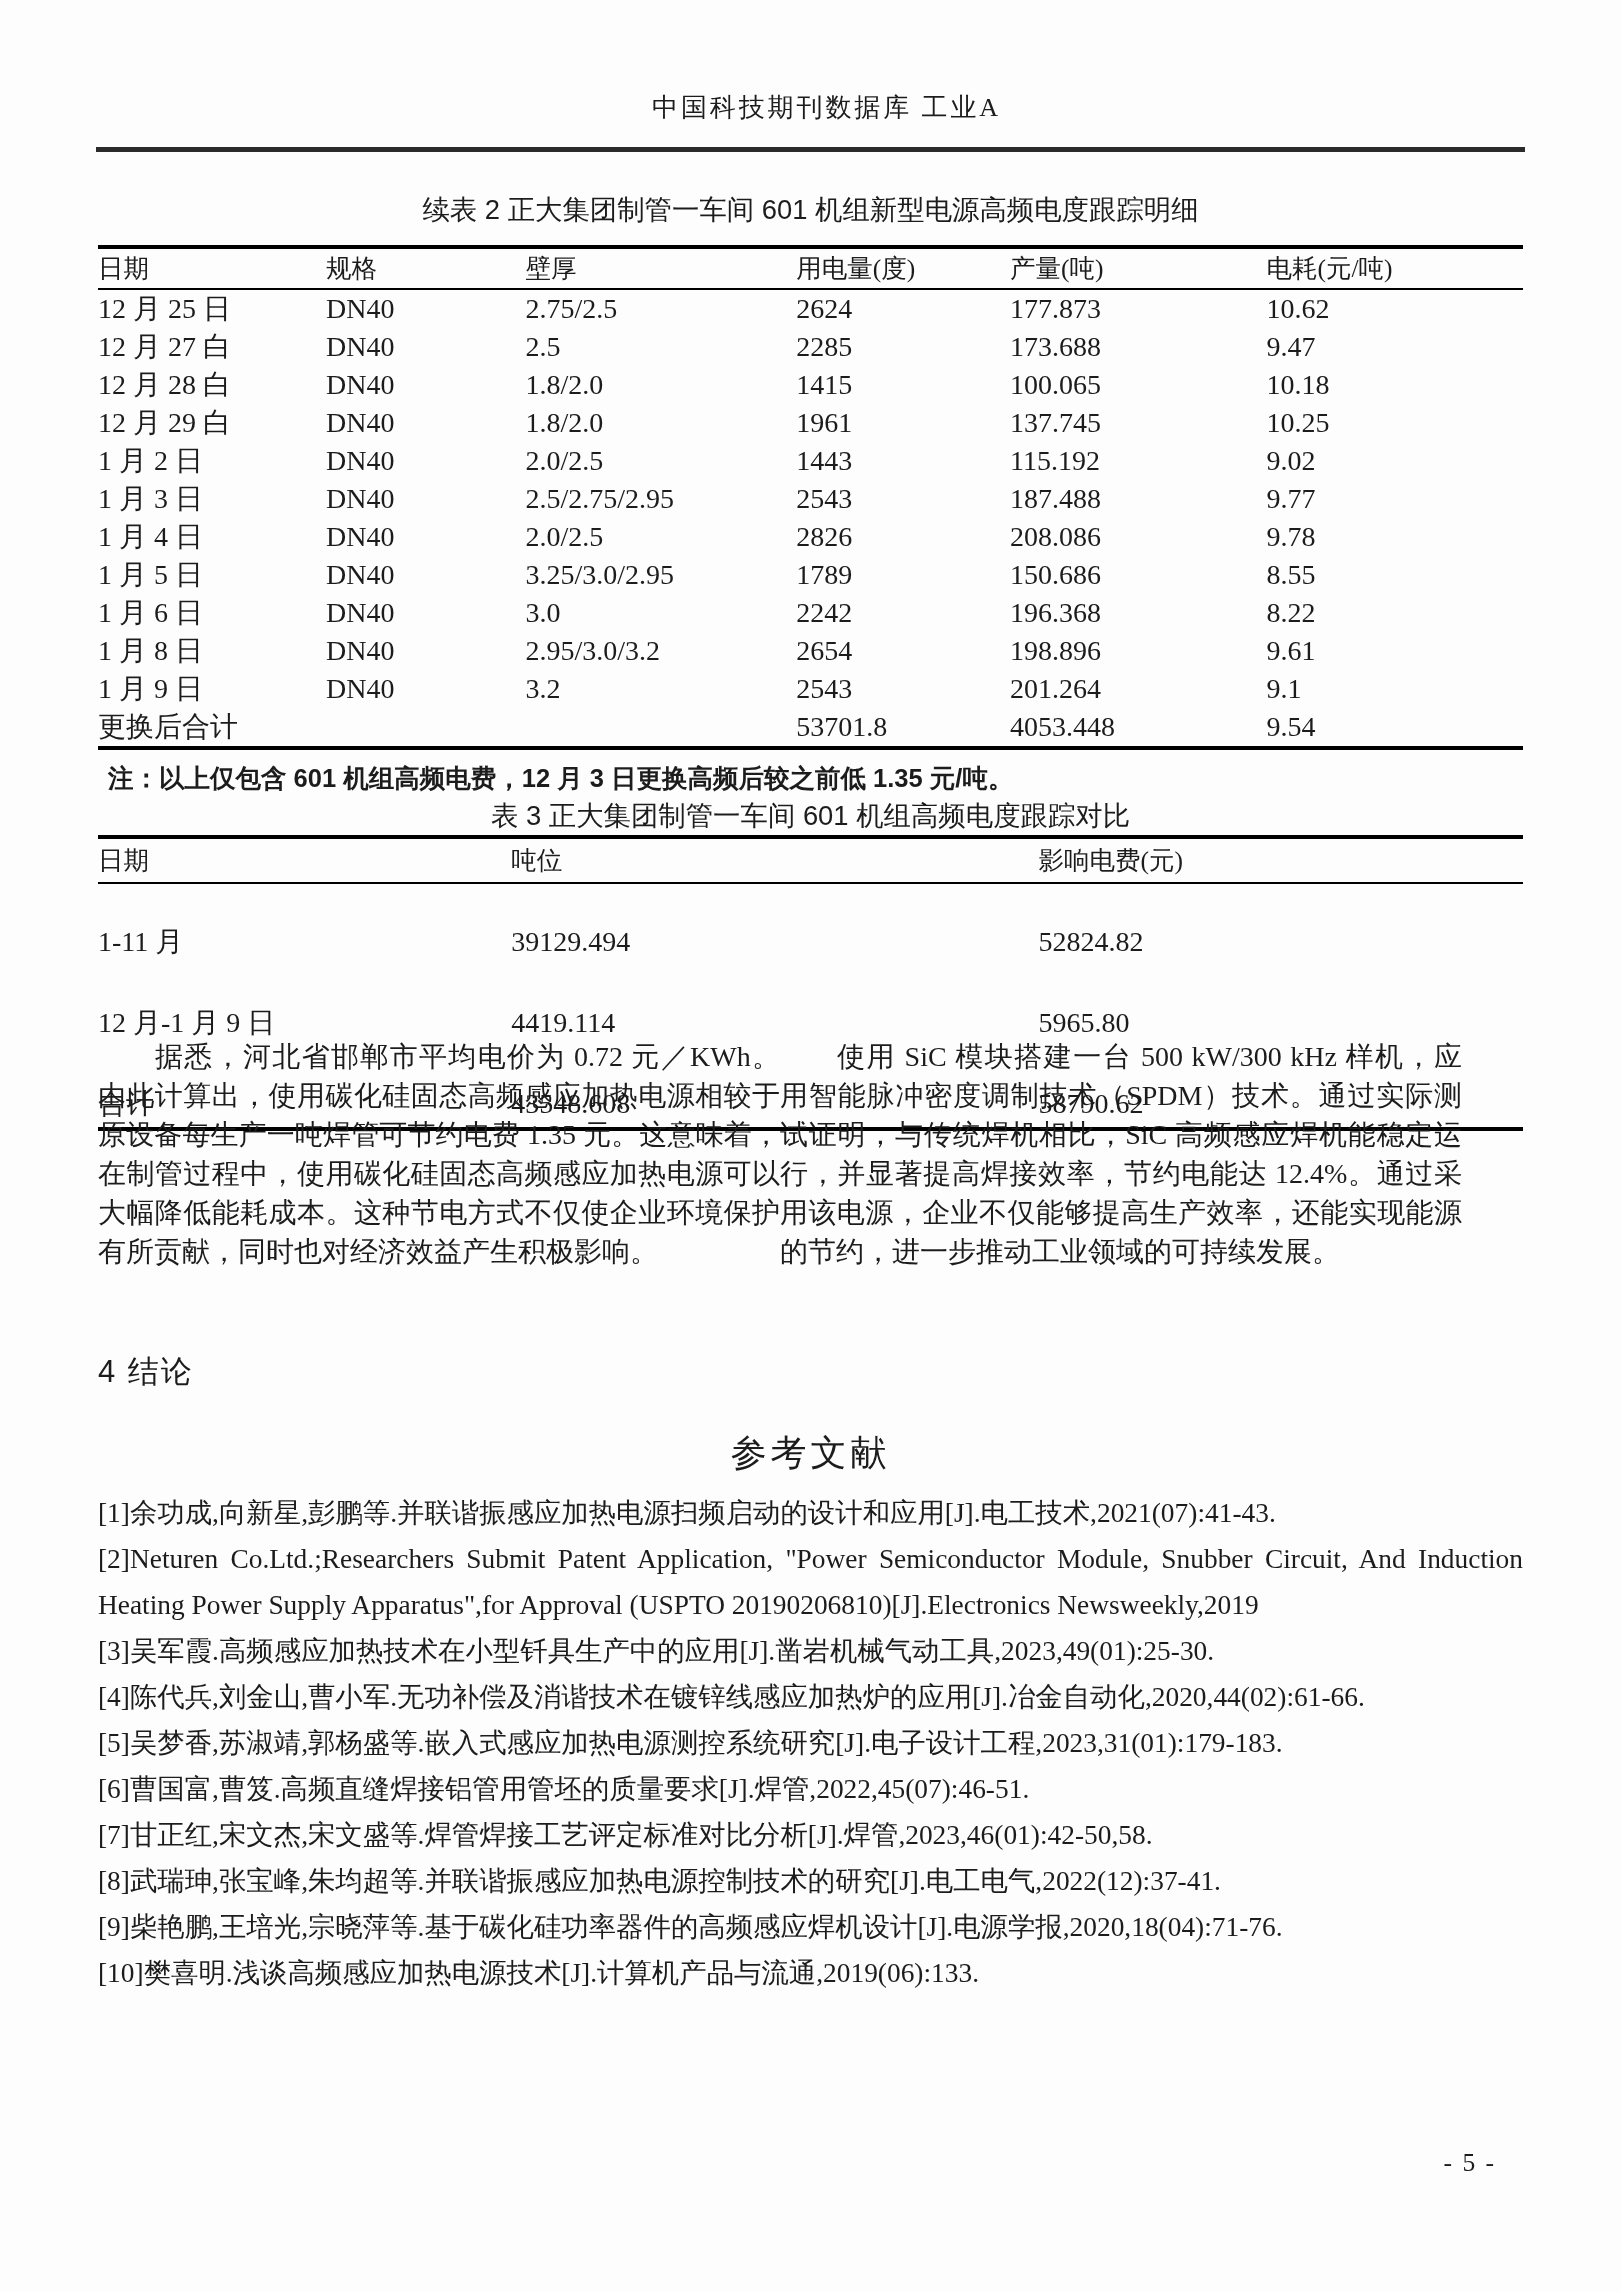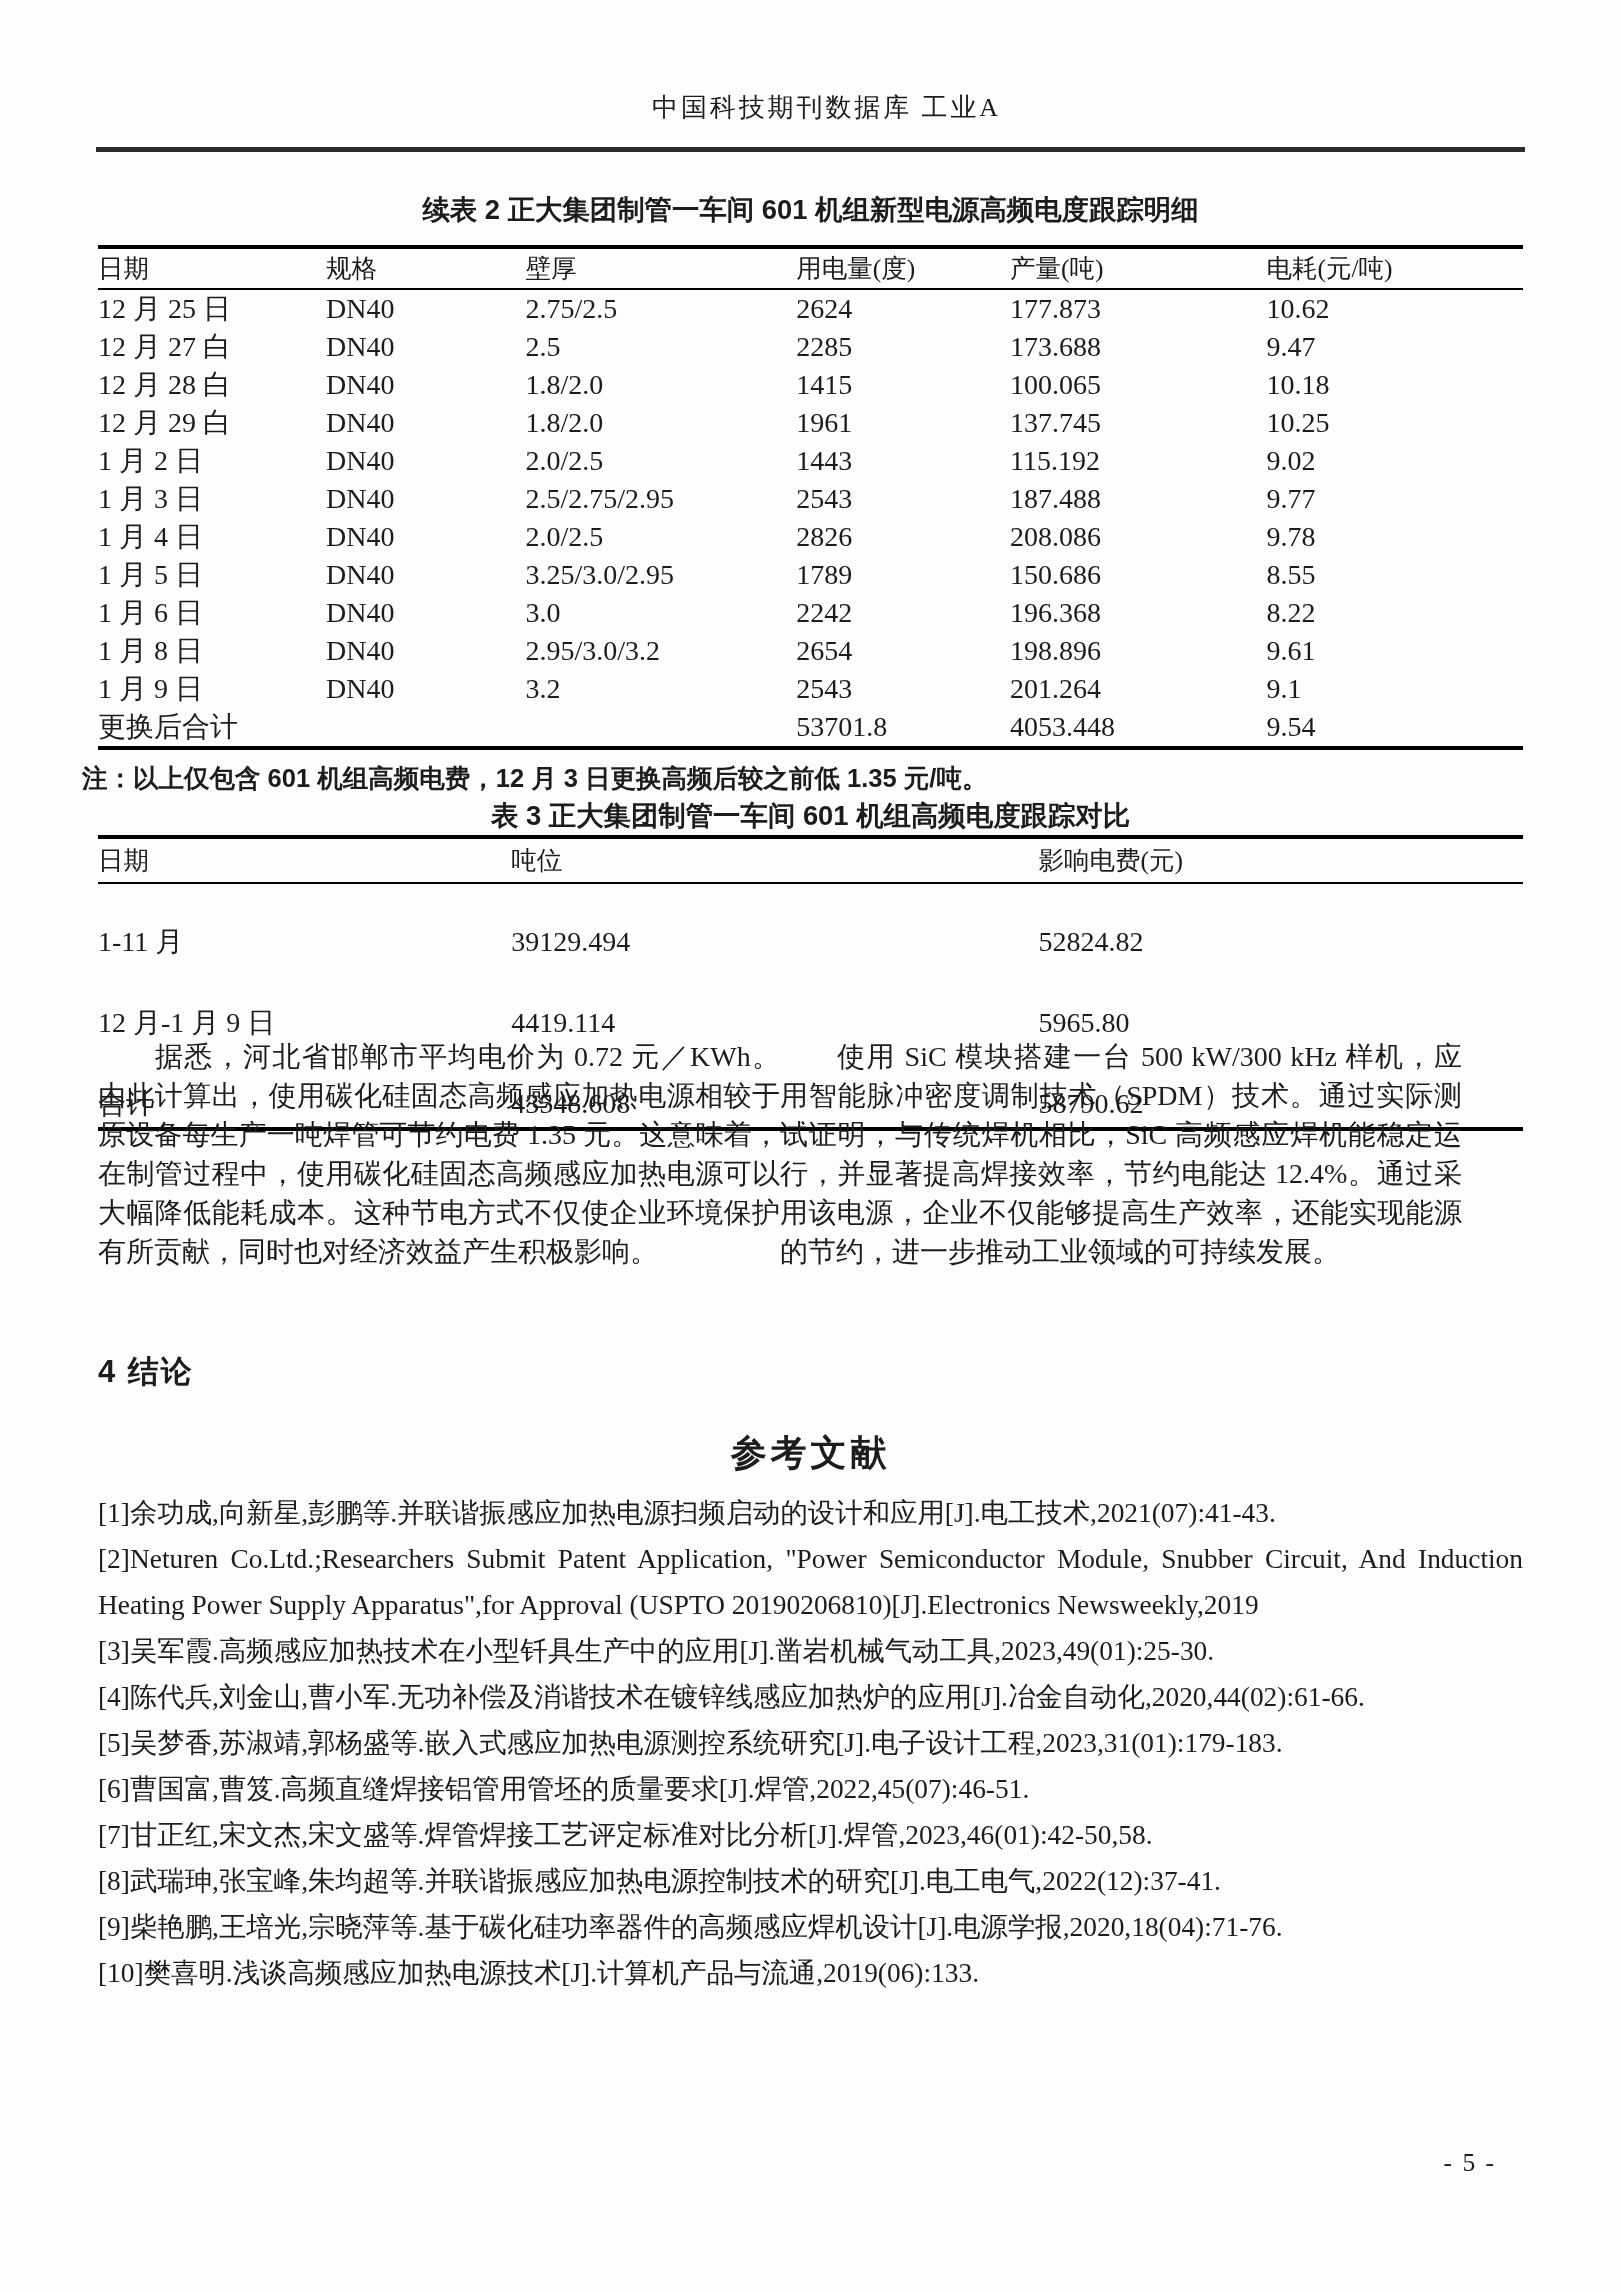--- a/index.html
+++ b/index.html
@@ -1,21 +1,21 @@
 <!DOCTYPE html>
 <html><head>
 <meta charset="utf-8">
 <style>
   html,body{margin:0;padding:0;background:#e8e8e8;}
   .page{
     position:relative;width:1621px;height:2293px;margin:0 auto;
     background:#fdfdfd;color:#1c1c1c;overflow:hidden;
     font-family:"Liberation Serif","DejaVu Serif",serif;
   }
-  .sansb{font-family:"Liberation Sans","DejaVu Sans",sans-serif;font-weight:bold;}
+  .sansb{font-family:"Liberation Sans","DejaVu Sans",sans-serif;font-weight:normal;}
 
   .header-text{position:absolute;top:90px;left:0;width:100%;text-align:center;
     font-size:26px;letter-spacing:2.9px;padding-left:16px;}
   .header-rule{position:absolute;top:147px;left:96px;width:1429px;height:4.9px;background:#2b2b2b;}
 
   .caption{position:absolute;left:0;width:100%;text-align:center;font-size:27.4px;}
   .caption2{top:192px;}
   .caption3{top:798px;}
 
   .dtable{position:absolute;left:98px;width:1425px;
@@ -26,21 +26,21 @@
   .table2 .thead{height:39px;}
   .table3 .thead{height:43px;}
   .trow{display:flex;align-items:center;font-size:28px;}
   .table2 .trow{height:38px;}
   .table3 .trow{height:47px;margin-top:34px;}
   .cell{white-space:nowrap;overflow:hidden;}
   .t2c0{width:16%;} .t2c1{width:14%;} .t2c2{width:19%;}
   .t2c3{width:15%;} .t2c4{width:18%;} .t2c5{width:18%;}
   .t3c0{width:29%;} .t3c1{width:37%;} .t3c2{width:34%;}
 
-  .note{position:absolute;top:761px;left:82px;width:1425px;font-size:25.5px;
+  .note{position:absolute;top:761px;left:108px;width:1425px;font-size:25.5px;
     font-family:"Liberation Sans","DejaVu Sans",sans-serif;font-weight:bold;}
 
   .body-cols{position:absolute;top:1037px;left:98px;width:1425px;display:flex;}
   .body-col{width:682px;font-size:28px;line-height:39px;text-align:justify;text-indent:57px;}
 
   .conclusion{position:absolute;top:1351px;left:98px;font-size:31px;letter-spacing:2px;}
   .ref-heading{position:absolute;top:1429px;left:0;width:100%;text-align:center;font-size:36px;letter-spacing:3.9px;}
 
   .refs{position:absolute;top:1490px;left:98px;width:1425px;font-size:27.4px;line-height:46px;}
   .ref-item{text-align:justify;}

